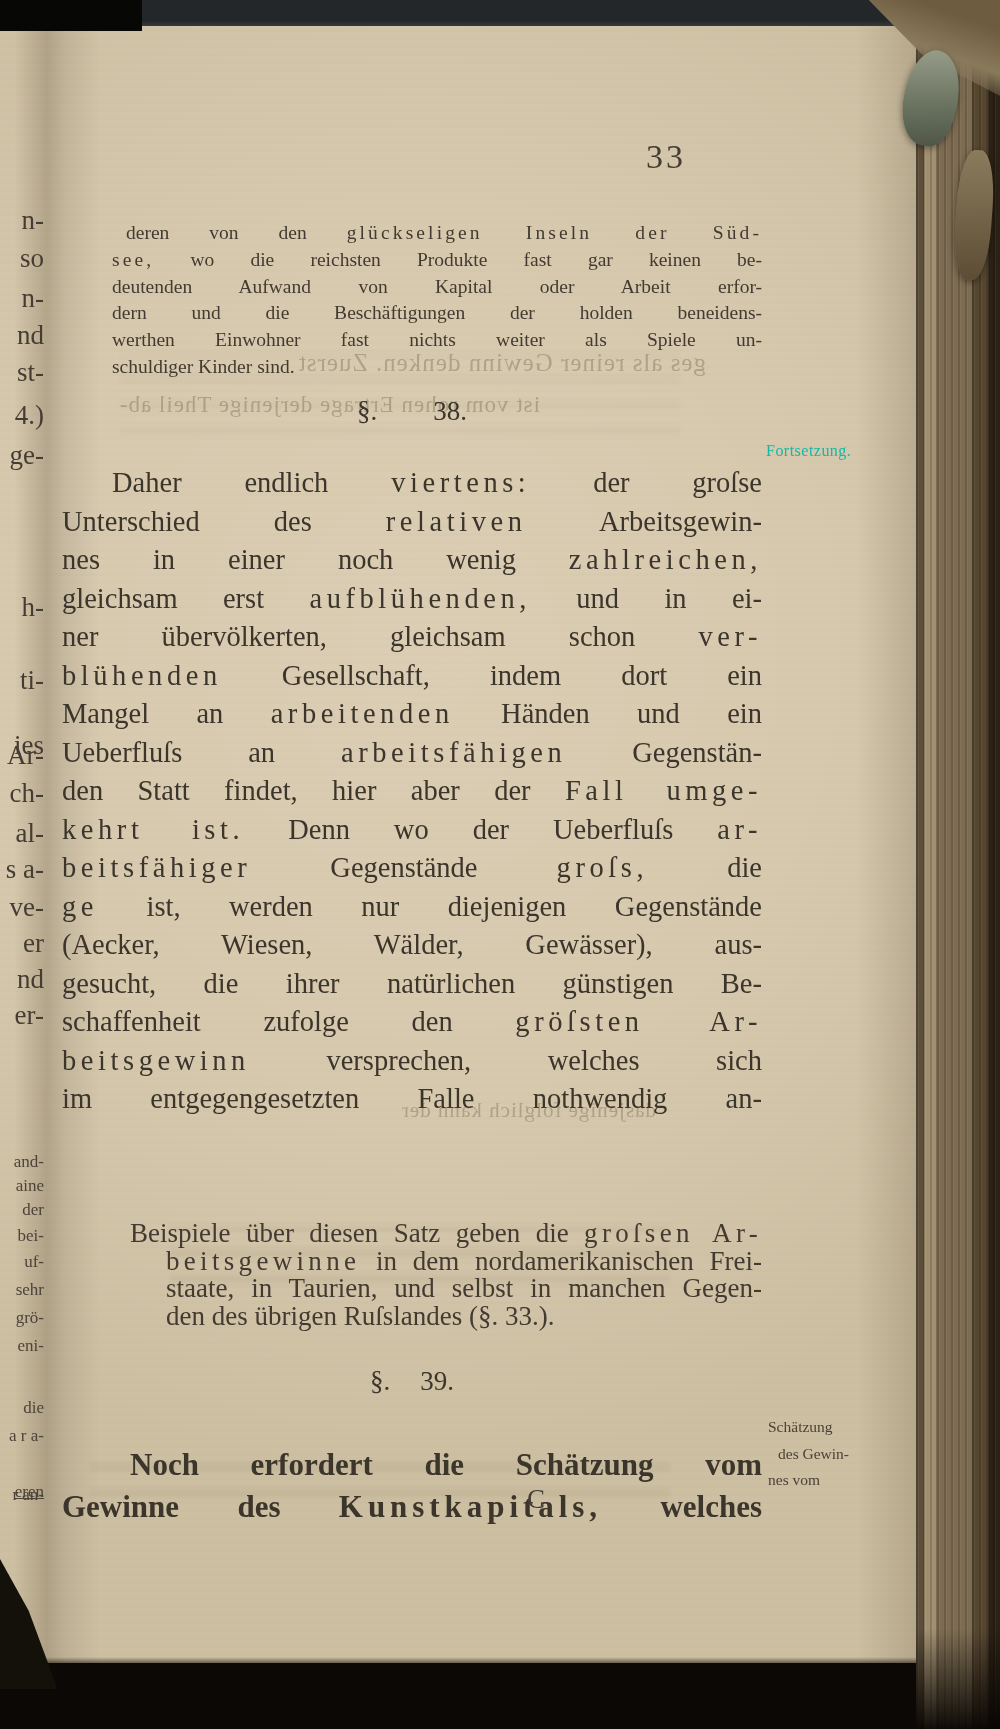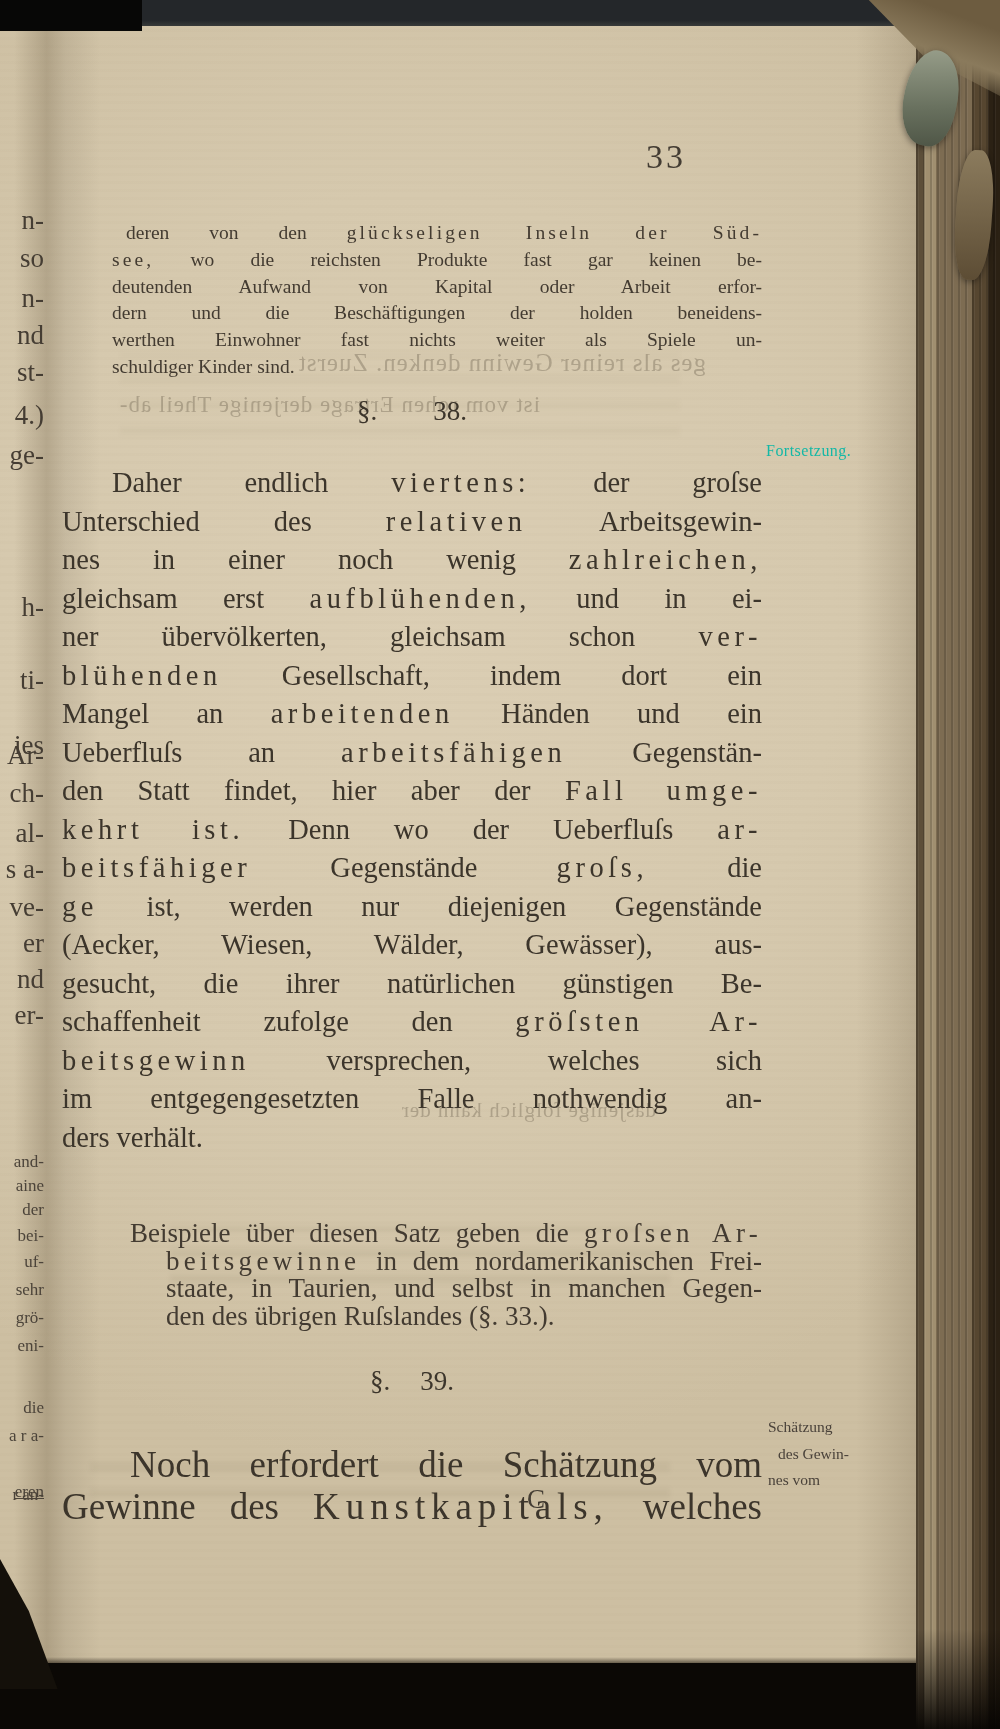--- a/index.html
+++ b/index.html
@@ -44,21 +44,21 @@
 
   
   .content{position:absolute;inset:0;z-index:4;color:#3c352b;}
   .tline{text-align:justify;text-align-last:justify;white-space:nowrap;}
   .tline.nojust{text-align-last:left;}
   .sperr{letter-spacing:.16em;}
   .body-block{position:absolute;margin-top:34px;}
   #small1{left:112px;top:186px;width:650px;font-size:19.5px;line-height:26.8px;color:#433b31;}
   #para38{left:62px;top:430px;width:700px;font-size:28.5px;line-height:38.5px;}
   #small2{left:130px;top:1186px;width:632px;font-size:27px;line-height:27.6px;color:#433b31;}
-  #para39{left:62px;top:1410px;width:700px;font-size:37px;line-height:42px;}
+  #para39{left:62px;top:1410px;width:700px;font-size:31px;line-height:42px;font-weight:bold;}
 
   .heading{position:absolute;display:flex;justify-content:center;font-size:27px;color:#3c352b;}
   #h38{left:62px;top:396px;width:700px;gap:56px;padding-right:12px;}
   #h39{left:62px;top:1366px;width:700px;gap:30px;padding-right:44px;}
 
   #pagenum{position:absolute;left:646px;top:138px;font-size:34px;letter-spacing:3px;color:#433c33;}
   #note1{position:absolute;left:766px;top:442px;font-size:16px;color:#14b8a6;letter-spacing:.03em;}
   #note2{position:absolute;left:768px;top:1414px;width:140px;font-size:15.5px;line-height:26.5px;color:#4a423a;}
   #note2 .n2l{white-space:nowrap;}
   #note2 .n2l:nth-child(2){padding-left:10px;}
@@ -128,21 +128,20 @@
         <div class="tline"><span>Ueberfluſs an </span><span class="sperr">arbeitsfähigen</span><span> Gegenstän-</span></div>
         <div class="tline"><span>den Statt findet, hier aber der </span><span class="sperr">Fall umge-</span></div>
         <div class="tline"><span class="sperr">kehrt ist.</span><span> Denn wo der Ueberfluſs </span><span class="sperr">ar-</span></div>
         <div class="tline"><span class="sperr">beitsfähiger</span><span> Gegenstände </span><span class="sperr">groſs,</span><span> die</span></div>
         <div class="tline"><span class="sperr">ge</span><span> ist, werden nur diejenigen Gegenstände</span></div>
         <div class="tline"><span>(Aecker, Wiesen, Wälder, Gewässer), aus-</span></div>
         <div class="tline"><span>gesucht, die ihrer natürlichen günstigen Be-</span></div>
         <div class="tline"><span>schaffenheit zufolge den </span><span class="sperr">gröſsten Ar-</span></div>
         <div class="tline"><span class="sperr">beitsgewinn</span><span> versprechen, welches sich</span></div>
         <div class="tline"><span>im entgegengesetzten Falle nothwendig an-</span></div>
-        <div class="tline nojust"><span>ders verhält.</span></div>
       </div>
 
     <div id="note1">Fortsetzung.</div>
 
     <div id="small2" class="body-block">
         <div class="tline"><span>Beispiele über diesen Satz geben die </span><span class="sperr">groſsen Ar-</span></div>
         <div class="tline" style="padding-left: 36px;"><span class="sperr">beitsgewinne</span><span> in dem nordamerikanischen Frei-</span></div>
         <div class="tline" style="padding-left: 36px;"><span>staate, in Taurien, und selbst in manchen Gegen-</span></div>
         <div class="tline nojust" style="padding-left: 36px;"><span>den des übrigen Ruſslandes (§. 33.).</span></div>
       </div>

